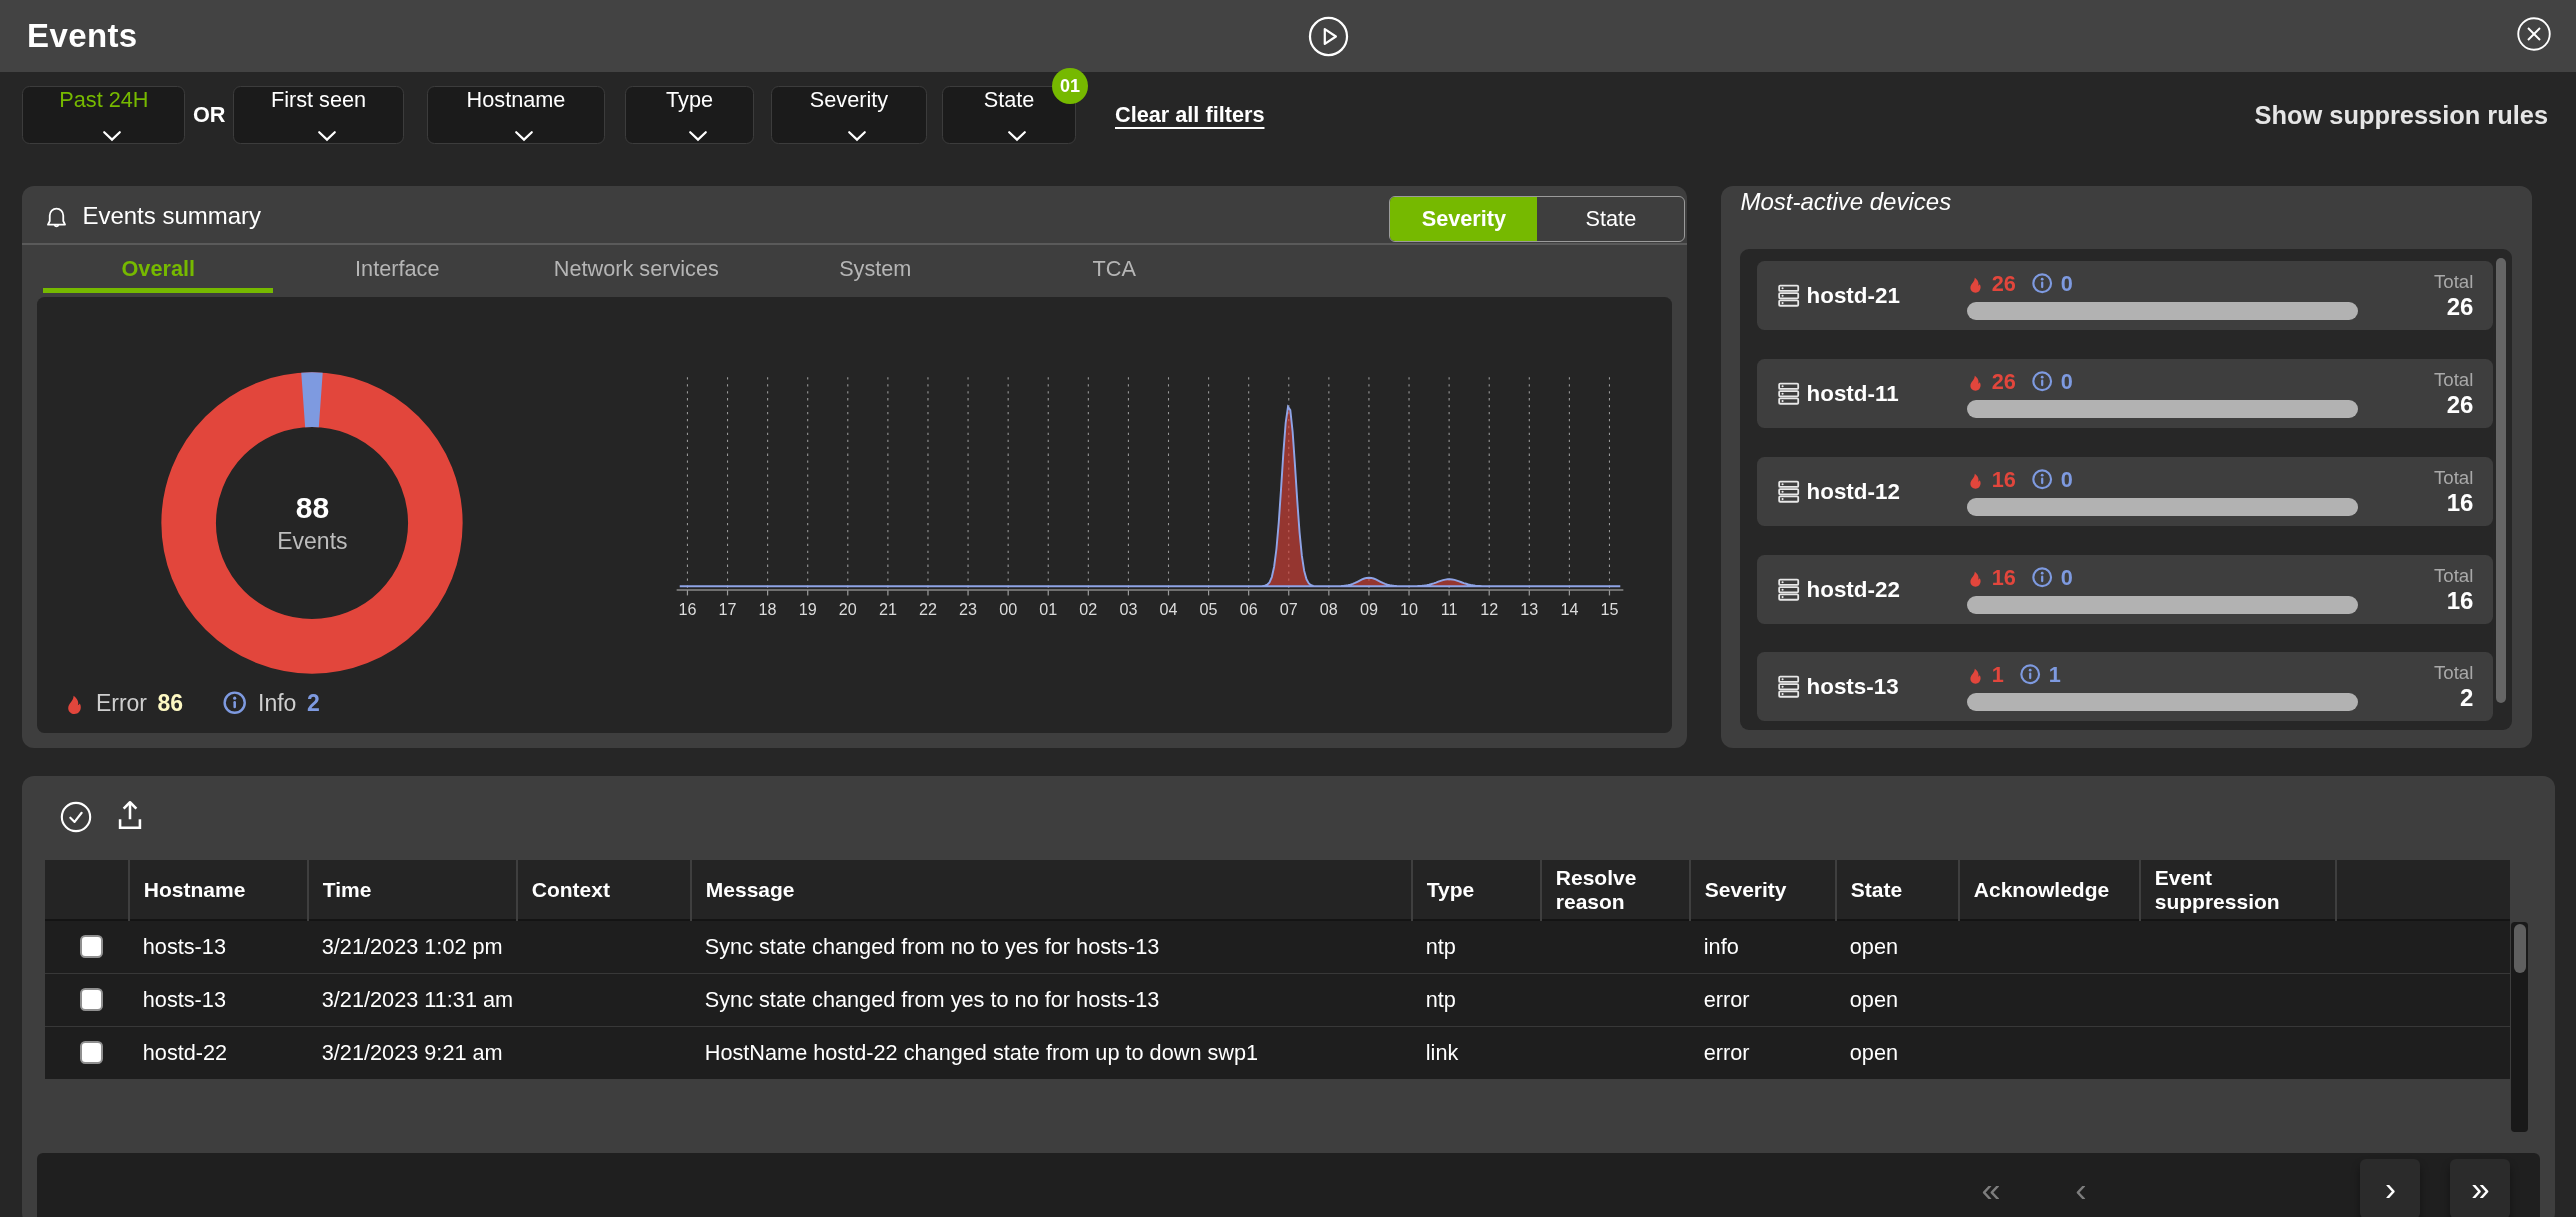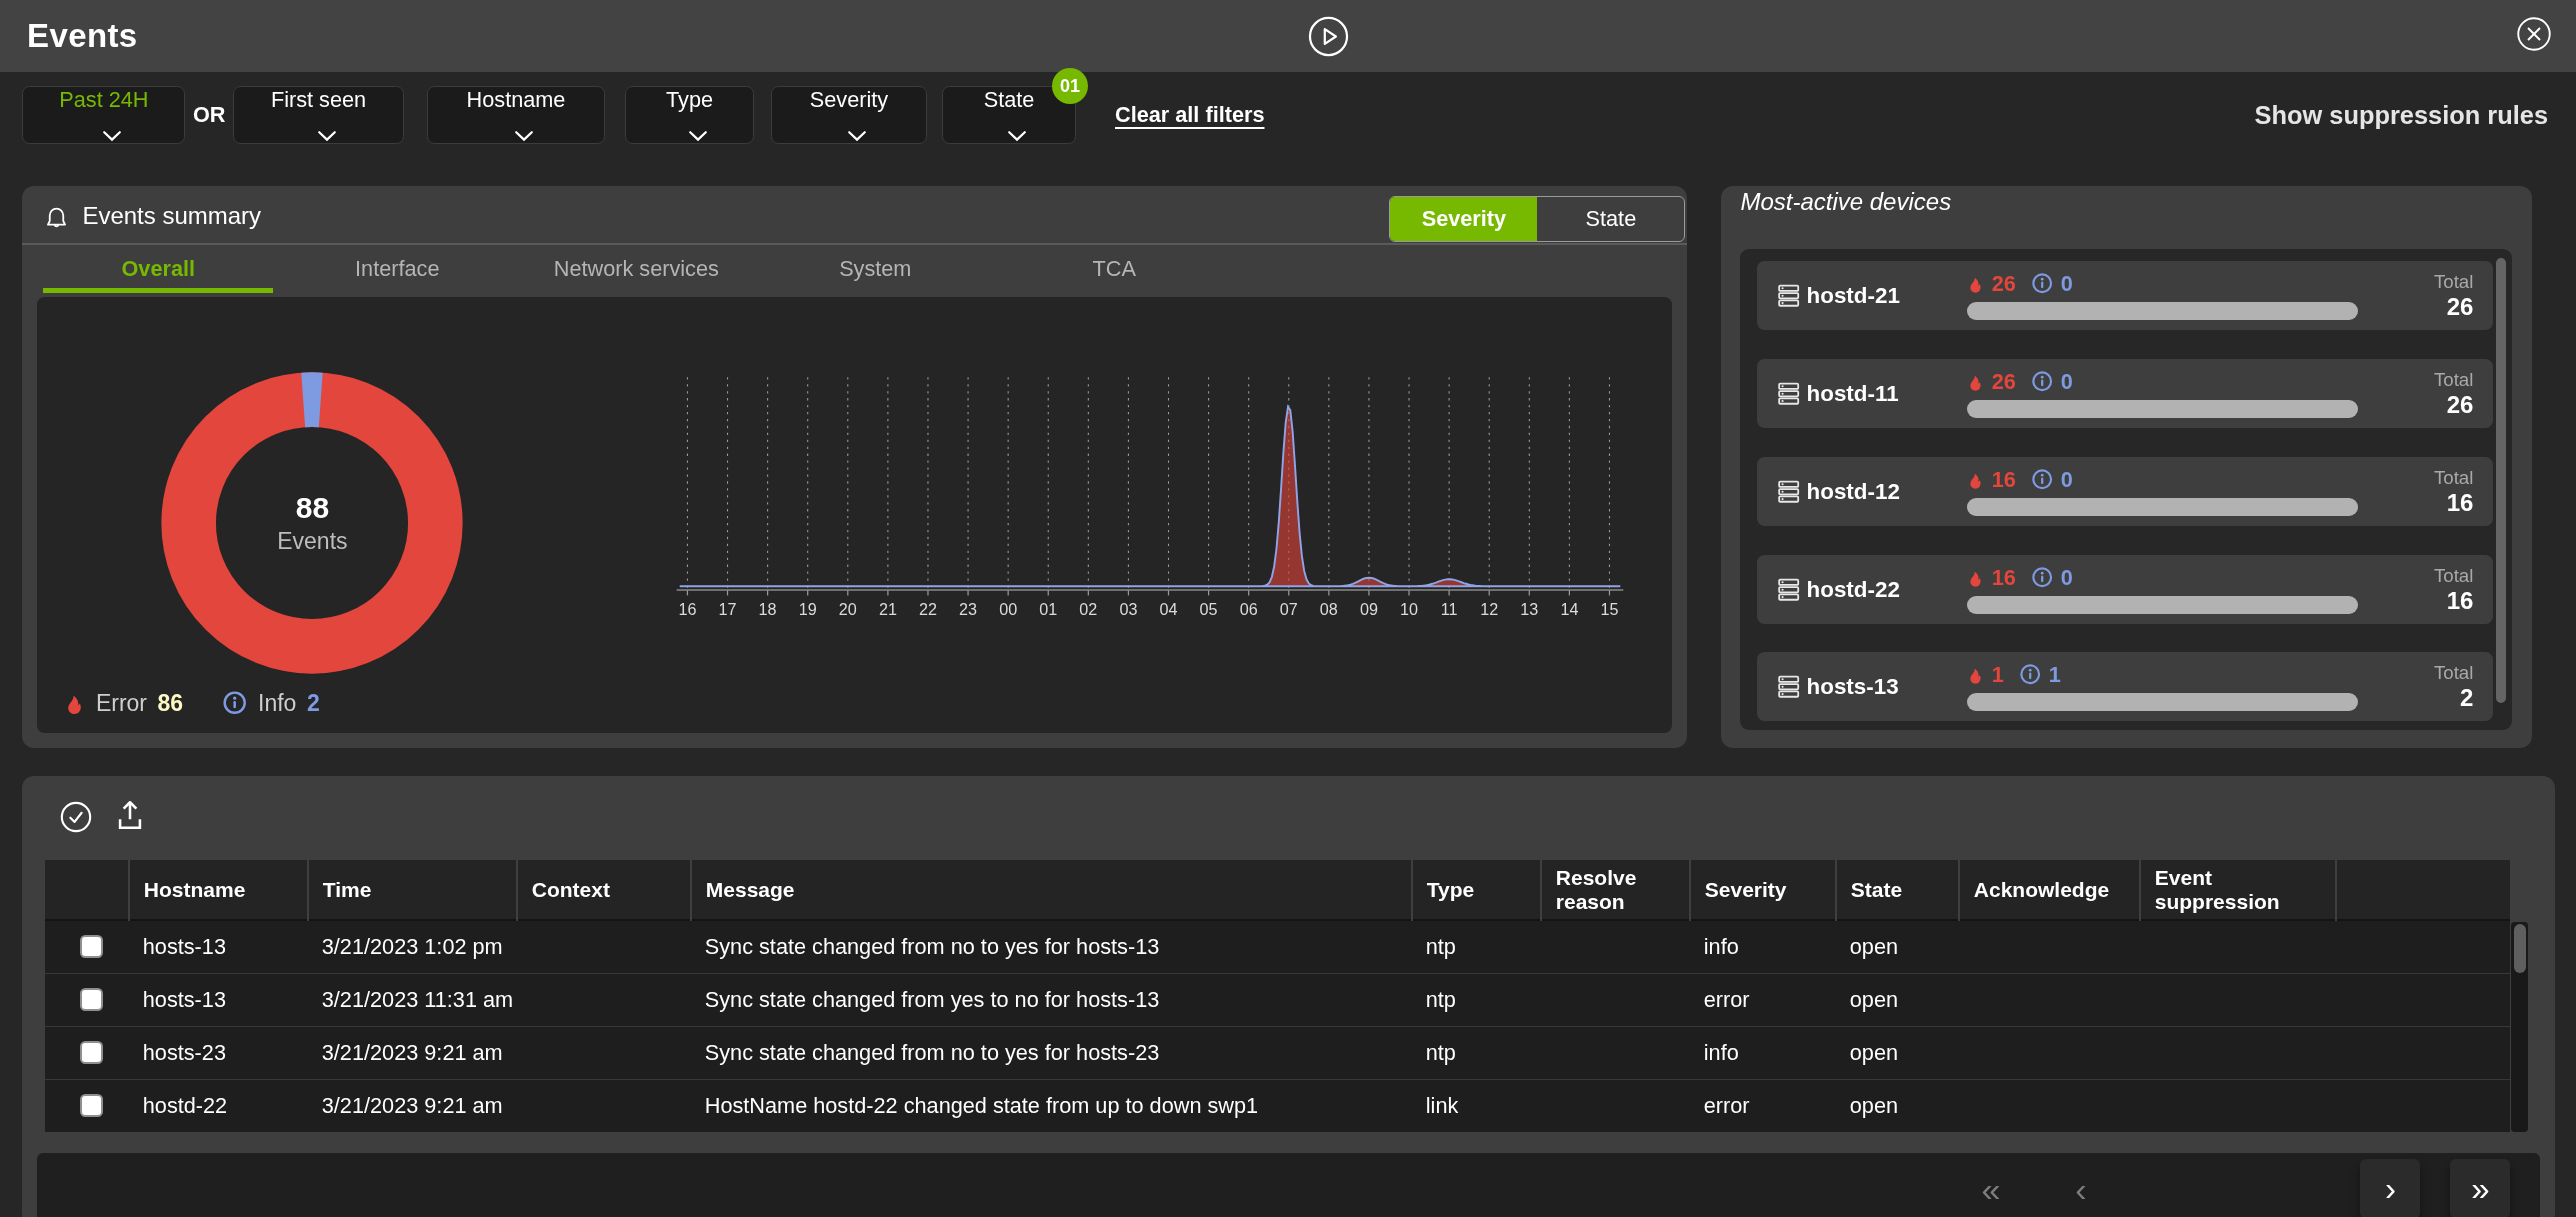--- a/index.html
+++ b/index.html
@@ -579,36 +579,20 @@
           <td>error</td>
           <td>open</td>
           <td></td>
           <td></td>
           <td></td>
         </tr>
         <tr>
           <td>
               <div class="cb"></div>
             </td>
-          <td>hosts-23</td>
-          <td>3/21/2023 9:21 am</td>
-          <td></td>
-          <td>Sync state changed from no to yes for hosts-23</td>
-          <td>ntp</td>
-          <td></td>
-          <td>info</td>
-          <td>open</td>
-          <td></td>
-          <td></td>
-          <td></td>
-        </tr>
-        <tr>
-          <td>
-              <div class="cb"></div>
-            </td>
           <td>hostd-22</td>
           <td>3/21/2023 9:21 am</td>
           <td></td>
           <td>HostName hostd-22 changed state from up to down swp1</td>
           <td>link</td>
           <td></td>
           <td>error</td>
           <td>open</td>
           <td></td>
           <td></td>

